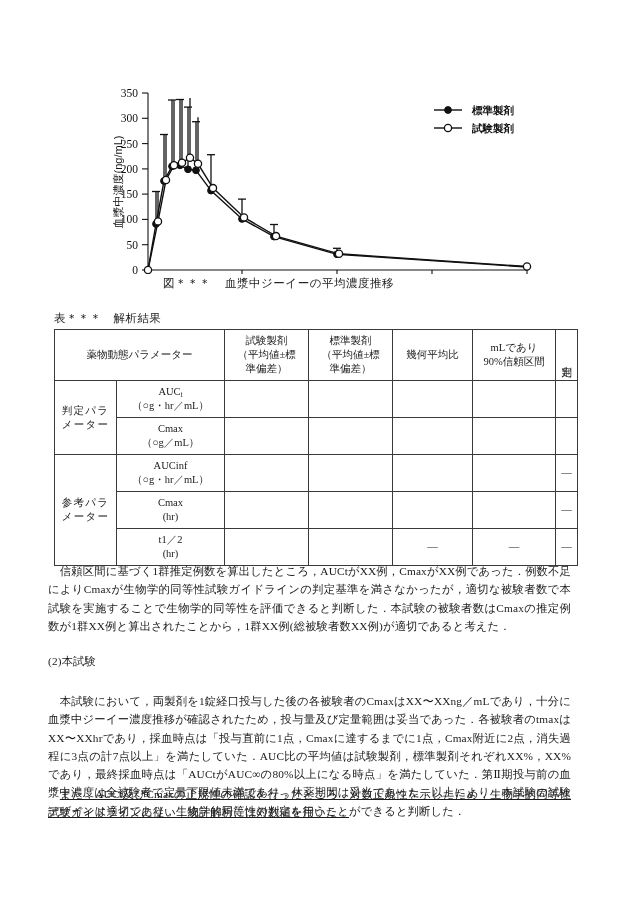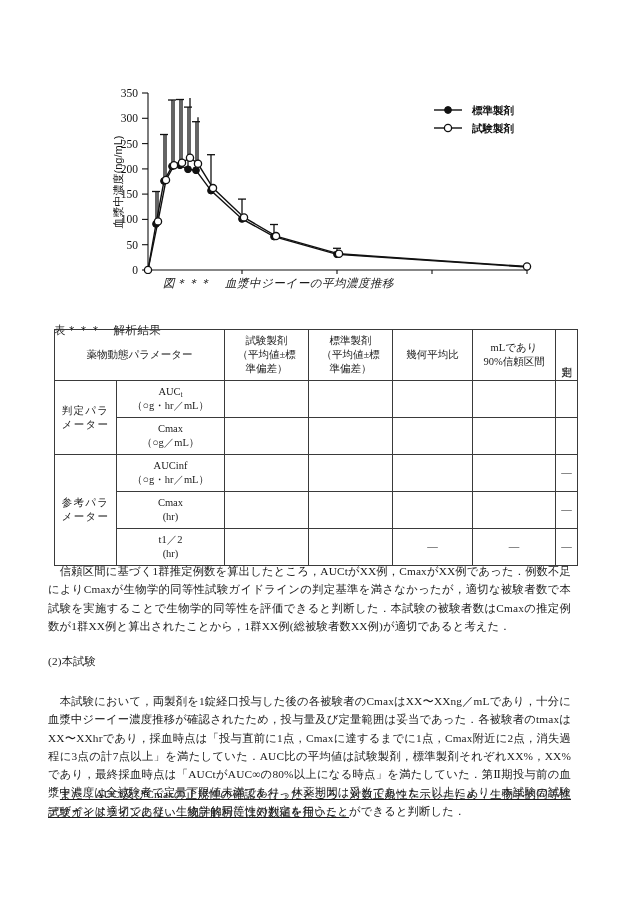--- a/index.html
+++ b/index.html
@@ -39,32 +39,30 @@
   .chart-svg { display: block; }
 
   .fig-caption {
     position: absolute;
     top: 242px;
     left: 0;
     width: 557px;
     text-align: center;
     font-size: 11.5px;
     letter-spacing: 0.5px;
-    font-style: italic;
   }
   .fig-caption .cap-gap { display: inline-block; width: 14px; }
 
   
   .table-title {
     position: absolute;
     left: 54px;
     top: 311px;
     font-size: 11.5px;
     letter-spacing: 0.4px;
-    margin-top: 12px;
   }
   .table-title .cap-gap { display: inline-block; width: 12px; }
 
   table.result-table {
     position: absolute;
     left: 54px;
     top: 329px;
     width: 523px;
     border-collapse: collapse;
     table-layout: fixed;

